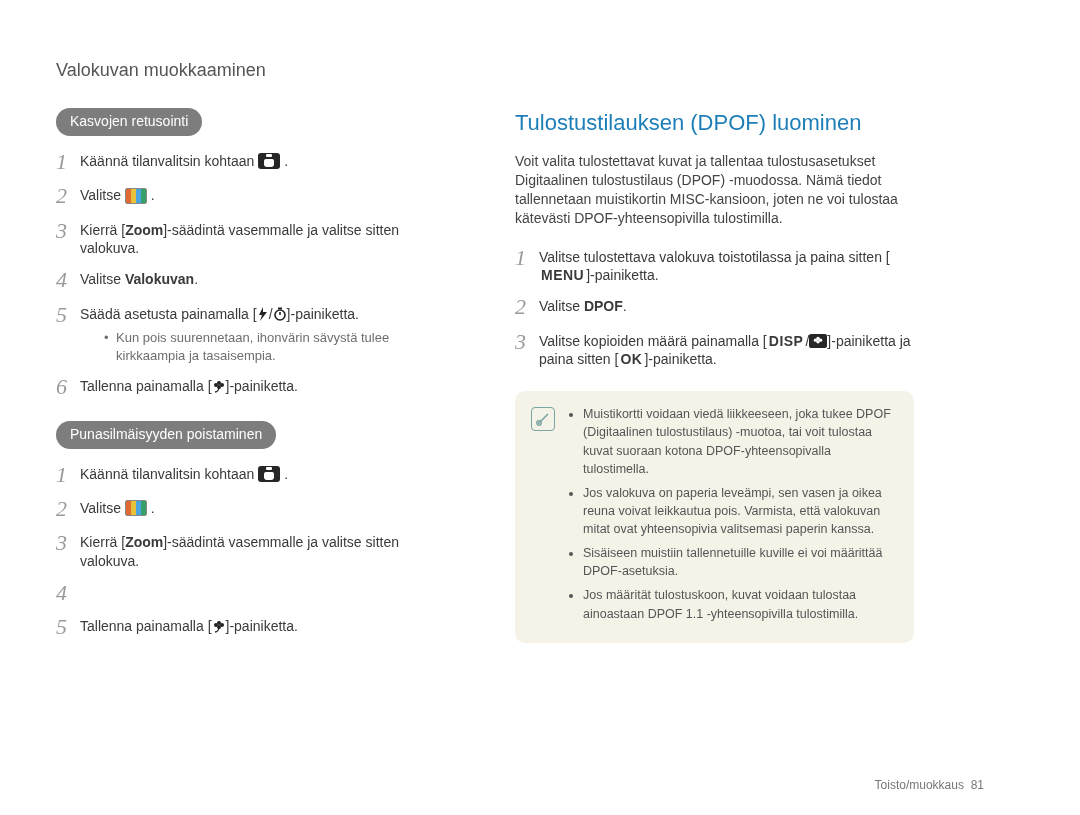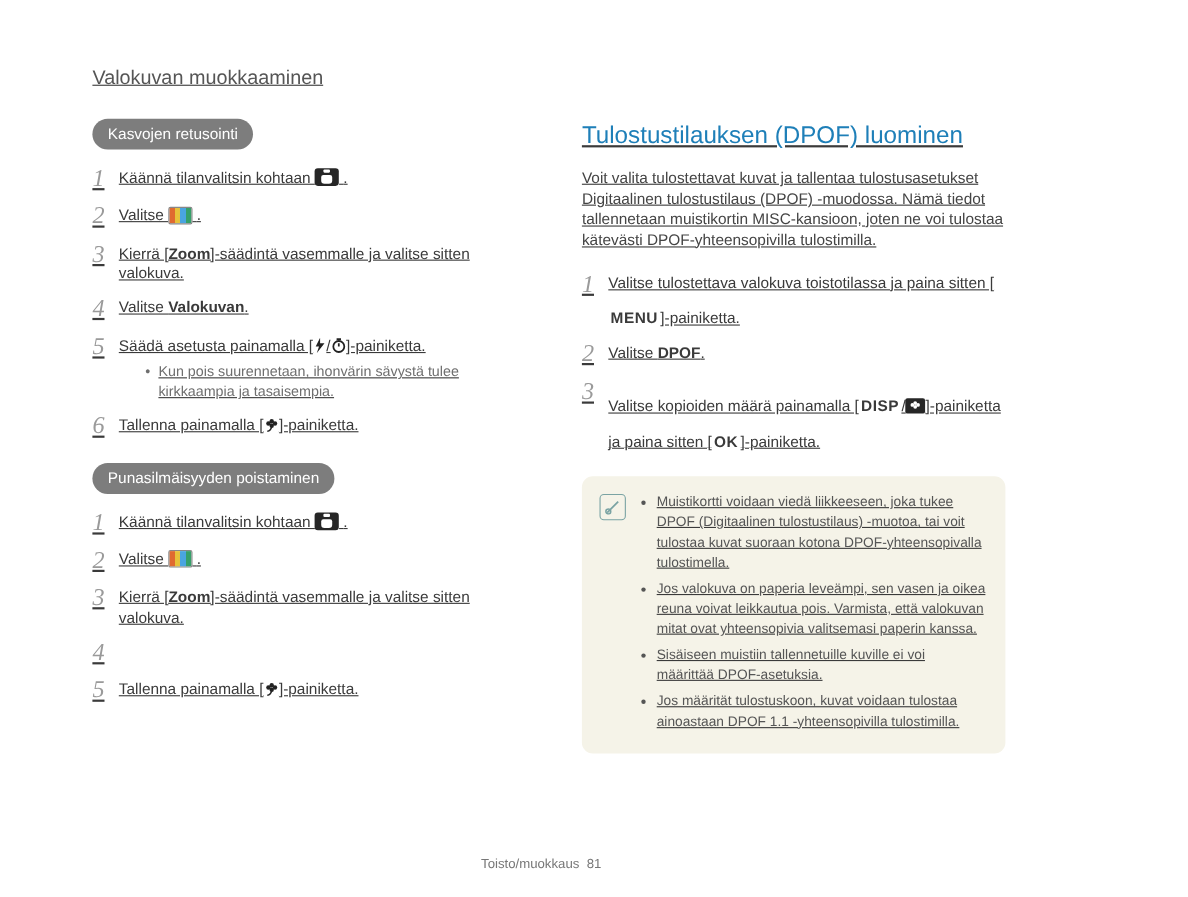--- a/index.html
+++ b/index.html
@@ -11,22 +11,21 @@
     font-family: Arial, Helvetica, sans-serif;
     color: #3a3a3a;
     font-size: 14px;
     line-height: 1.35;
   }
   .page {
     width: 984px;
     height: 815px;
     position: relative;
     box-sizing: border-box;
-    padding: 58px 70px 40px 84px;
-    text-decoration: underline;
+    padding: 58px 70px 40px 56px;
   }
   .pagetitle {
     font-size: 18px;
     font-weight: 300;
     color: #555;
     margin-bottom: 26px;
   }
   .columns {
     display: flex;
     gap: 60px;
@@ -121,21 +120,21 @@
     line-height: 1.45;
   }
   .notebox ul li {
     margin-bottom: 6px;
   }
   .footer {
     position: absolute;
     bottom: 22px;
     left: 0;
     right: 0;
-    text-align: center;
+    text-align: right;
     font-size: 12px;
     color: #777;
   }
 
   
   .icn {
     display: inline-flex;
     align-items: center;
     justify-content: center;
     vertical-align: middle;
@@ -201,21 +200,20 @@
     align-items:center;
     justify-content:center;
   }
   .icn-flower-inv svg{ display:block; }
   .txt-box {
     display: inline-block;
     font-weight: bold;
     padding: 0 2px;
     letter-spacing: 0.5px;
     font-family: Arial, sans-serif;
-    margin-top: 14px;
   }
 </style>
 </head>
 <body>
 
 <div class="page">
 
   <div class="pagetitle">Valokuvan muokkaaminen</div>
 
   <div class="columns">

